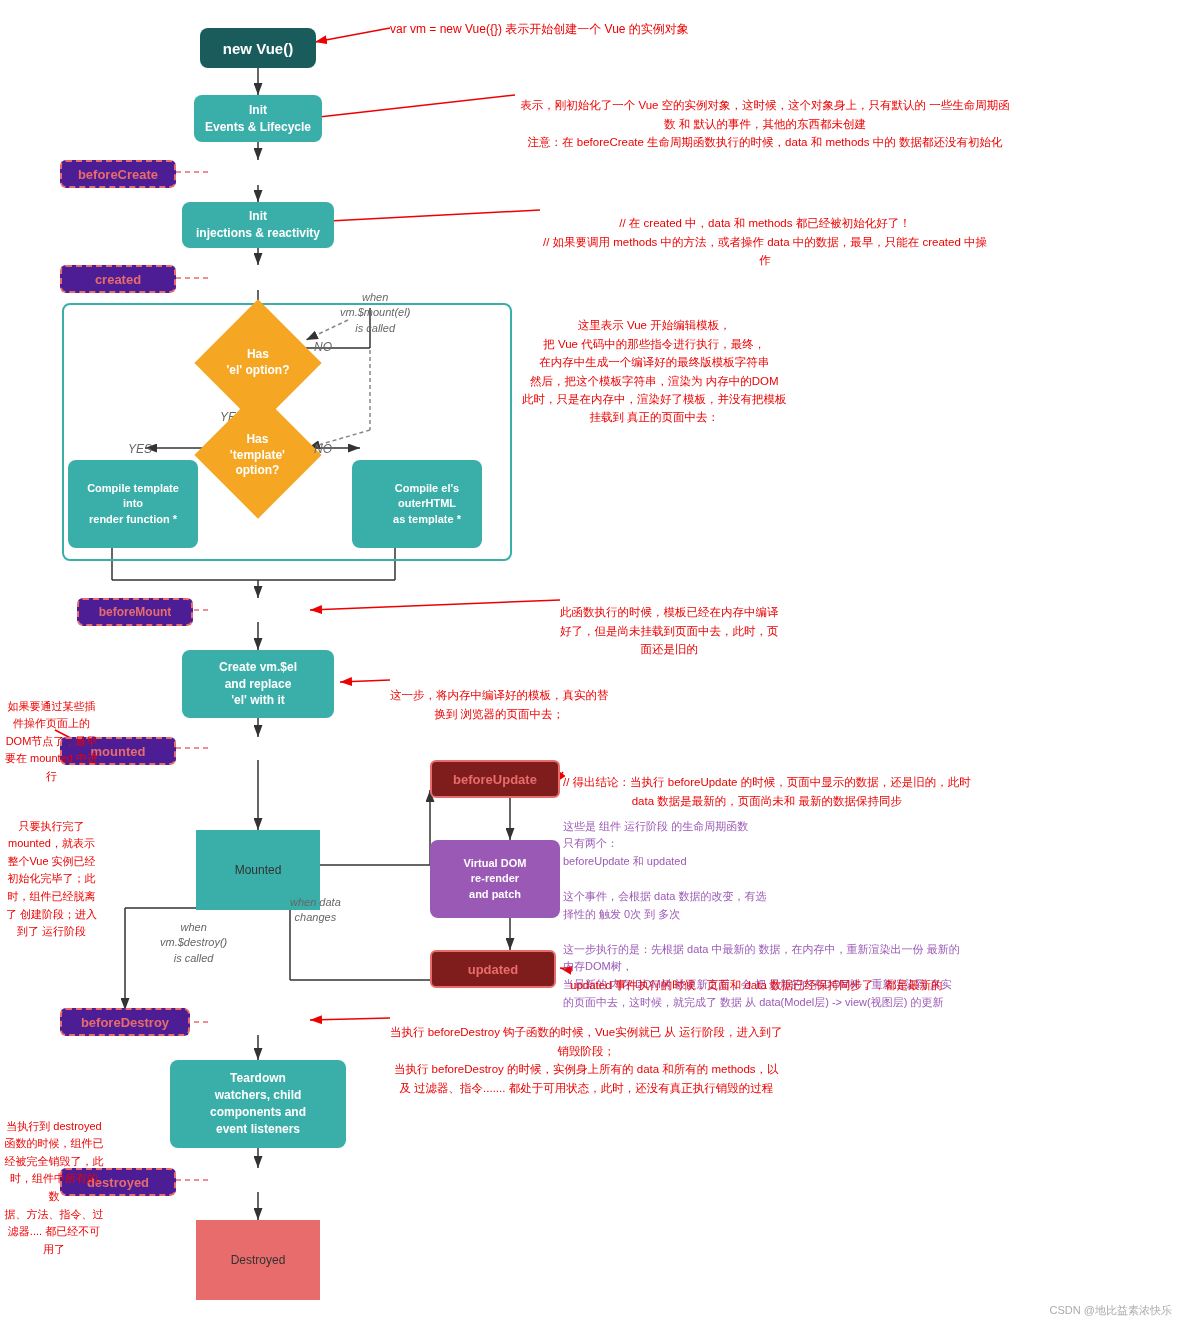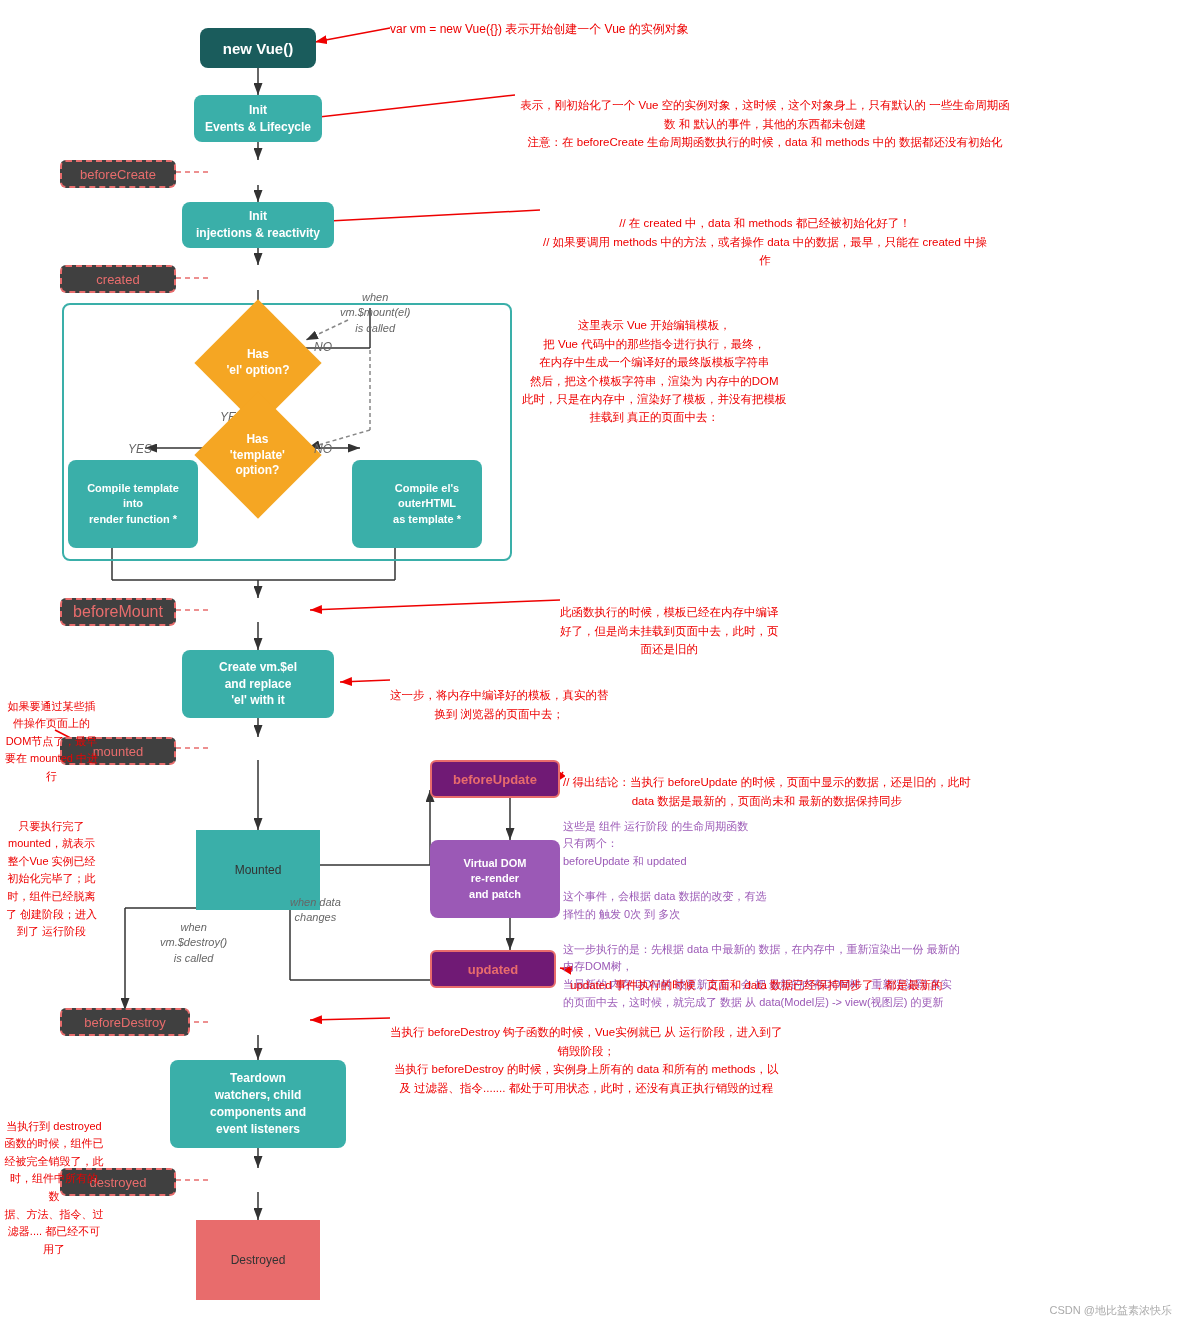--- a/index.html
+++ b/index.html
@@ -33,33 +33,33 @@
       border-radius: 8px;
       color: #fff;
       font-weight: bold;
       font-size: 13px;
       line-height: 1.4;
     }
 
     .dark-teal { background: #1a5c5c; text-align: right; }
     .teal { background: #3aafa9; }
     .pink-outline {
-      background: #701a75;
+      background: #7f1d1d;
       border: 2px solid #e86c6c;
       border-radius: 6px;
       color: #e86c6c;
       font-weight: bold;
       font-size: 14px;
     }
     .pink-outline-dashed {
-      background: #404040;
+      background: #4c1d95;
       border: 2px dashed #e86c6c;
       border-radius: 6px;
       color: #e86c6c;
-      font-weight: normal;
+      font-weight: bold;
       font-size: 14px;
     }
     .diamond {
       transform: rotate(45deg);
       background: #f5a623;
     }
     .diamond-text {
       transform: rotate(-45deg);
       color: #fff;
       font-weight: bold;
@@ -280,21 +280,21 @@
 into
 render function *</span>
   </div>
 
   <div class="shape rounded-rect teal" style="left:352px; top:460px; width:130px; height:88px; font-size:11px;padding-left:20px;">
     <span style="white-space:pre-line; padding:4px;">Compile el's
 outerHTML
 as template *</span>
   </div>
 
-  <div class="shape pink-outline-dashed" style="left:60px; top:598px; width:116px; height:28px; font-size:16px;align-items:center;">
+  <div class="shape pink-outline-dashed" style="left:77px; top:598px; width:116px; height:28px; font-size:12px;align-items:center;">
     <span>beforeMount</span>
   </div>
 
   <div class="shape rounded-rect teal" style="left:182px; top:650px; width:152px; height:68px; font-size:12px;text-align:center;">
     <span style="white-space:pre-line;">Create vm.$el
 and replace
 'el' with it</span>
   </div>
 
   <div class="shape pink-outline-dashed" style="left:60px; top:737px; width:116px; height:28px; font-size:13px;">

